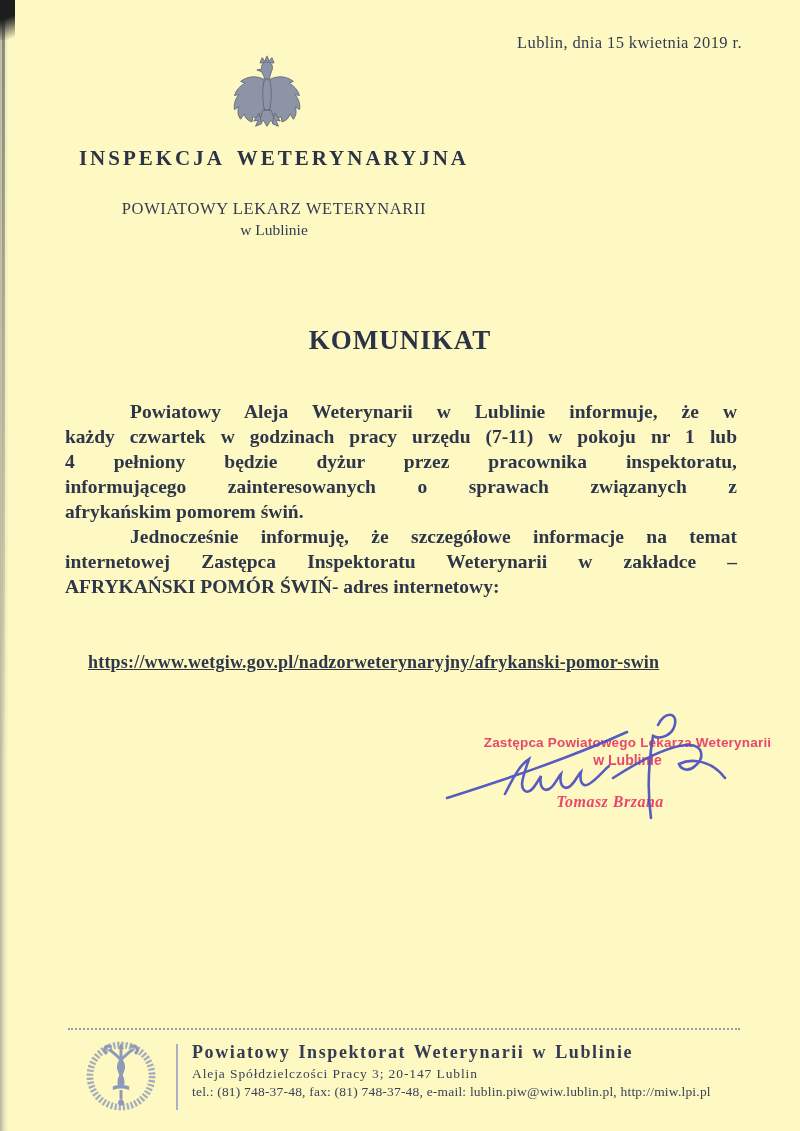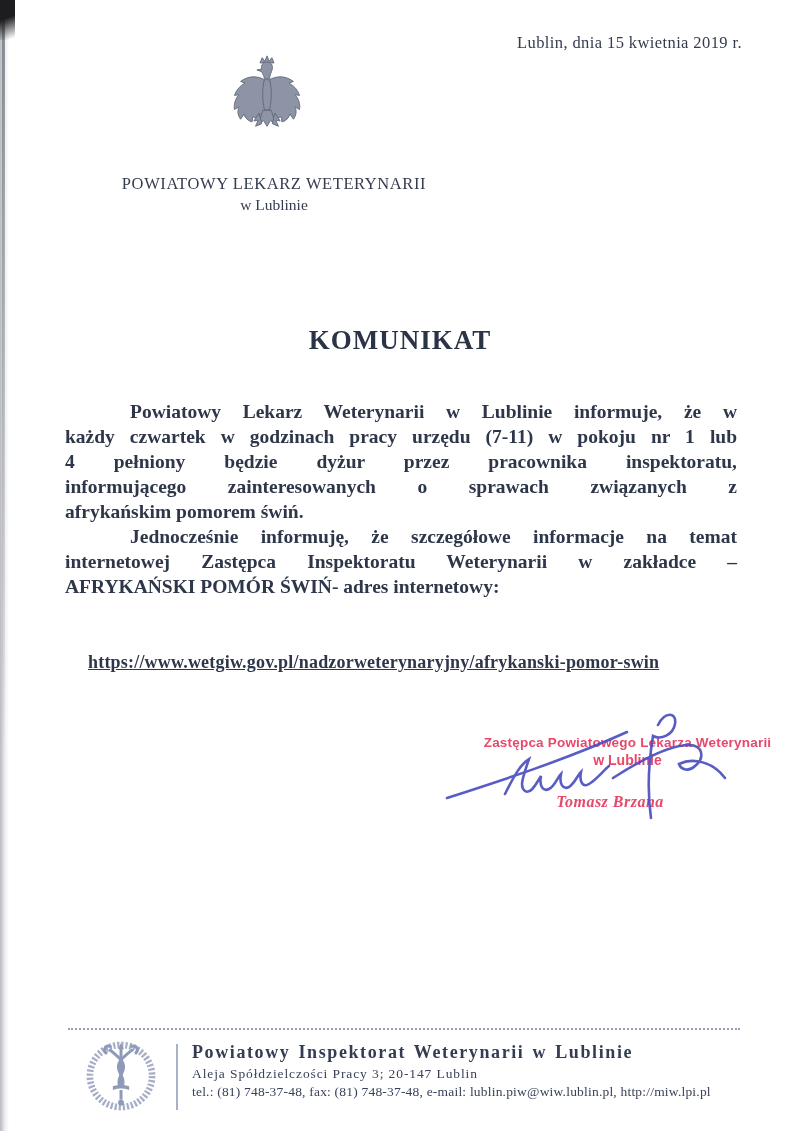--- a/index.html
+++ b/index.html
@@ -1,20 +1,20 @@
 <!DOCTYPE html>
 <html><head>
 <meta charset="utf-8">
 <style>
   html,body{margin:0;padding:0;background:#e9e9e9;}
   .page{
     position:relative;
     width:800px;height:1131px;
     margin:0 auto;
-    background:#ffffff;
+    background:#fef9c3;
     overflow:hidden;
     font-family:"Liberation Serif", serif;
     color:#2d3447;
   }
   
   .scan-edge{position:absolute;left:0;top:0;width:9px;height:100%;
     background:linear-gradient(to right, rgba(95,100,112,.45), rgba(140,145,155,.15) 55%, rgba(0,0,0,0));}
   .scan-edge-line{position:absolute;left:2px;top:0;width:3px;height:760px;
     background:linear-gradient(to bottom, rgba(60,64,78,.55), rgba(90,95,110,.25) 60%, rgba(0,0,0,0));border-radius:2px;}
   .scan-corner{position:absolute;left:0;top:0;width:15px;height:40px;
@@ -76,28 +76,29 @@
       <path d="M47 28 C38 23 28 24 20 30 L25 32 C19 35 15 40 13 46 L18 45 C14 50 12 56 13 62 L18 59 C16 64 17 69 20 73 L24 67 C25 72 29 75 33 76 L34 70 C38 73 43 73 47 71 Z"></path>
       <path d="M53 28 C62 23 72 24 80 30 L75 32 C81 35 85 40 87 46 L82 45 C86 50 88 56 87 62 L82 59 C84 64 83 69 80 73 L76 67 C75 72 71 75 67 76 L66 70 C62 73 57 73 53 71 Z"></path>
       <path d="M47 28 L53 28 C55.5 38 55.5 50 53 62 L47 62 C44.5 50 44.5 38 47 28 Z"></path>
       <path d="M45 63 L55 63 L59.5 79 L54 74.5 L50 81 L46 74.5 L40.5 79 Z"></path>
       <path d="M41 66 L35 75 L40 74 L37 81 L44 78 Z"></path>
       <path d="M59 66 L65 75 L60 74 L63 81 L56 78 Z"></path>
     </g>
   </svg>
 
   <div class="org-header">
+    <div class="org-name">INSPEKCJA WETERYNARYJNA</div>
     <div class="office-name">POWIATOWY LEKARZ WETERYNARII</div>
     <div class="office-loc">w Lublinie</div>
   </div>
 
   <div class="doc-title">KOMUNIKAT</div>
 
   <div class="body-text">
-    <div class="line jl indent">Powiatowy Lekarz Weterynarii w Lublinie informuje, że w</div>
+    <div class="line jl indent">Powiatowy Aleja Weterynarii w Lublinie informuje, że w</div>
     <div class="line jl">każdy czwartek w godzinach pracy urzędu (7-11) w pokoju nr 1 lub</div>
     <div class="line jl">4 pełniony będzie dyżur przez pracownika inspektoratu,</div>
     <div class="line jl">informującego zainteresowanych o sprawach związanych z</div>
     <div class="line">afrykańskim pomorem świń.</div>
     <div class="line jl indent">Jednocześnie informuję, że szczegółowe informacje na temat</div>
     <div class="line jl">internetowej Zastępca Inspektoratu Weterynarii w zakładce –</div>
     <div class="line">AFRYKAŃSKI POMÓR ŚWIŃ- adres internetowy:</div>
   </div>
 
   <a class="url-link">https://www.wetgiw.gov.pl/nadzorweterynaryjny/afrykanski-pomor-swin</a>

